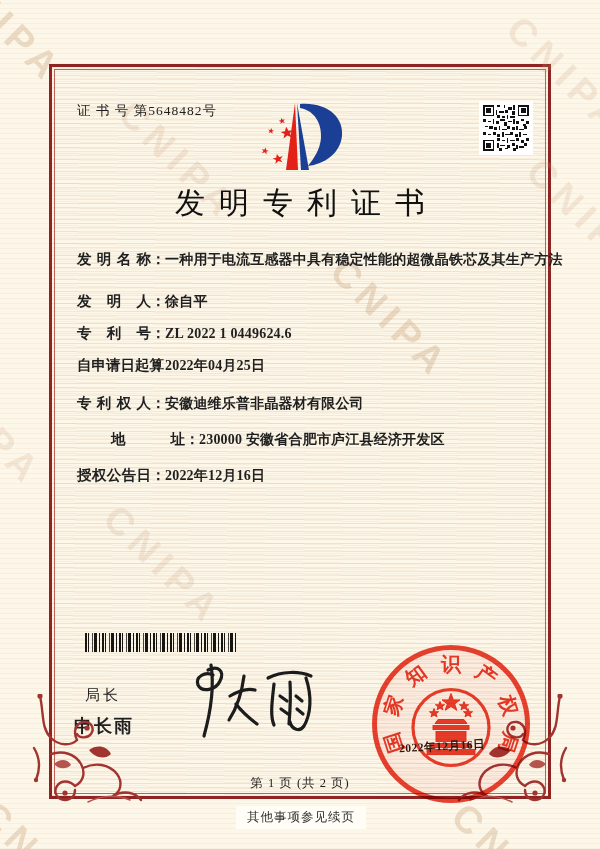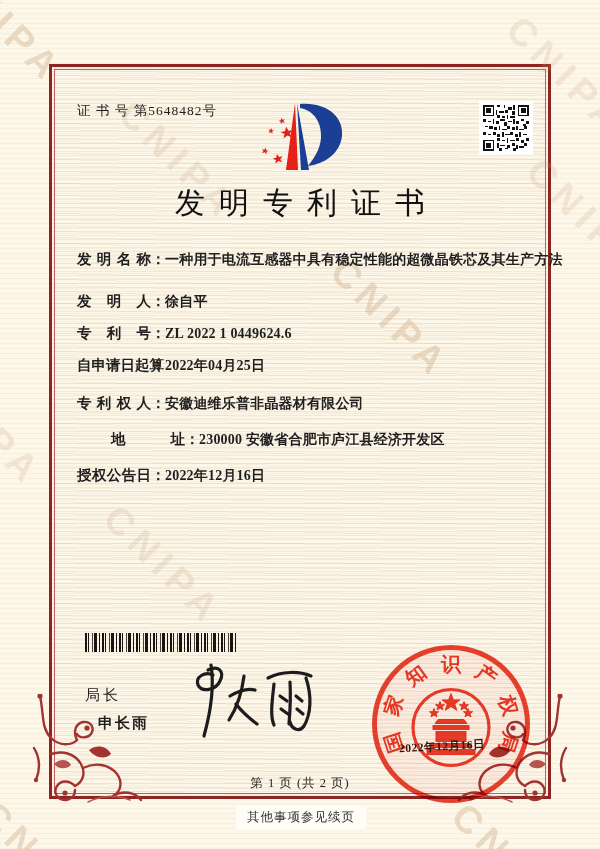--- a/index.html
+++ b/index.html
@@ -64,22 +64,22 @@
      repeating-linear-gradient(90deg,
        #171512 0 2px, transparent 2px 3px,
        #171512 3px 4px, transparent 4px 7px,
        #45403a 7px 8px, transparent 8px 9px,
        #171512 9px 12px, transparent 12px 14px,
        #171512 14px 15px, transparent 15px 17px);
   }
   
   .signer-title{position:absolute;left:85px;top:686px;z-index:3;
     font-family:"Liberation Sans",sans-serif;font-weight:400;font-size:15px;letter-spacing:3px;}
-  .signer-name{position:absolute;left:98px;top:714px;z-index:3;
-    font-family:Liberation Sans, sans-serif;font-weight:700;font-size:15px;letter-spacing:2px;}
+  .signer-name{position:absolute;left:74px;top:714px;z-index:3;
+    font-family:Liberation Sans, sans-serif;font-weight:700;font-size:18px;letter-spacing:2px;}
   .signature{position:absolute;left:178px;top:662px;width:140px;height:78px;z-index:4;}
   
   .seal{position:absolute;left:372px;top:645px;width:158px;height:158px;z-index:6;
         border-radius:50%;border:5px solid rgba(229,43,24,0.88);box-sizing:border-box;
         background:radial-gradient(circle, rgba(229,43,24,0.05) 60%, rgba(229,43,24,0.10) 100%);
         mix-blend-mode:multiply;}
   .seal-char{position:absolute;left:50%;top:50%;font-weight:700;font-size:20px;
         color:rgba(229,43,24,0.92);font-family:"Liberation Serif",serif;}
   .sc0{transform:translate(-50%,-50%) rotate(-108deg) translateY(-60px);}
   .sc1{transform:translate(-50%,-50%) rotate(-72deg)  translateY(-60px);}

